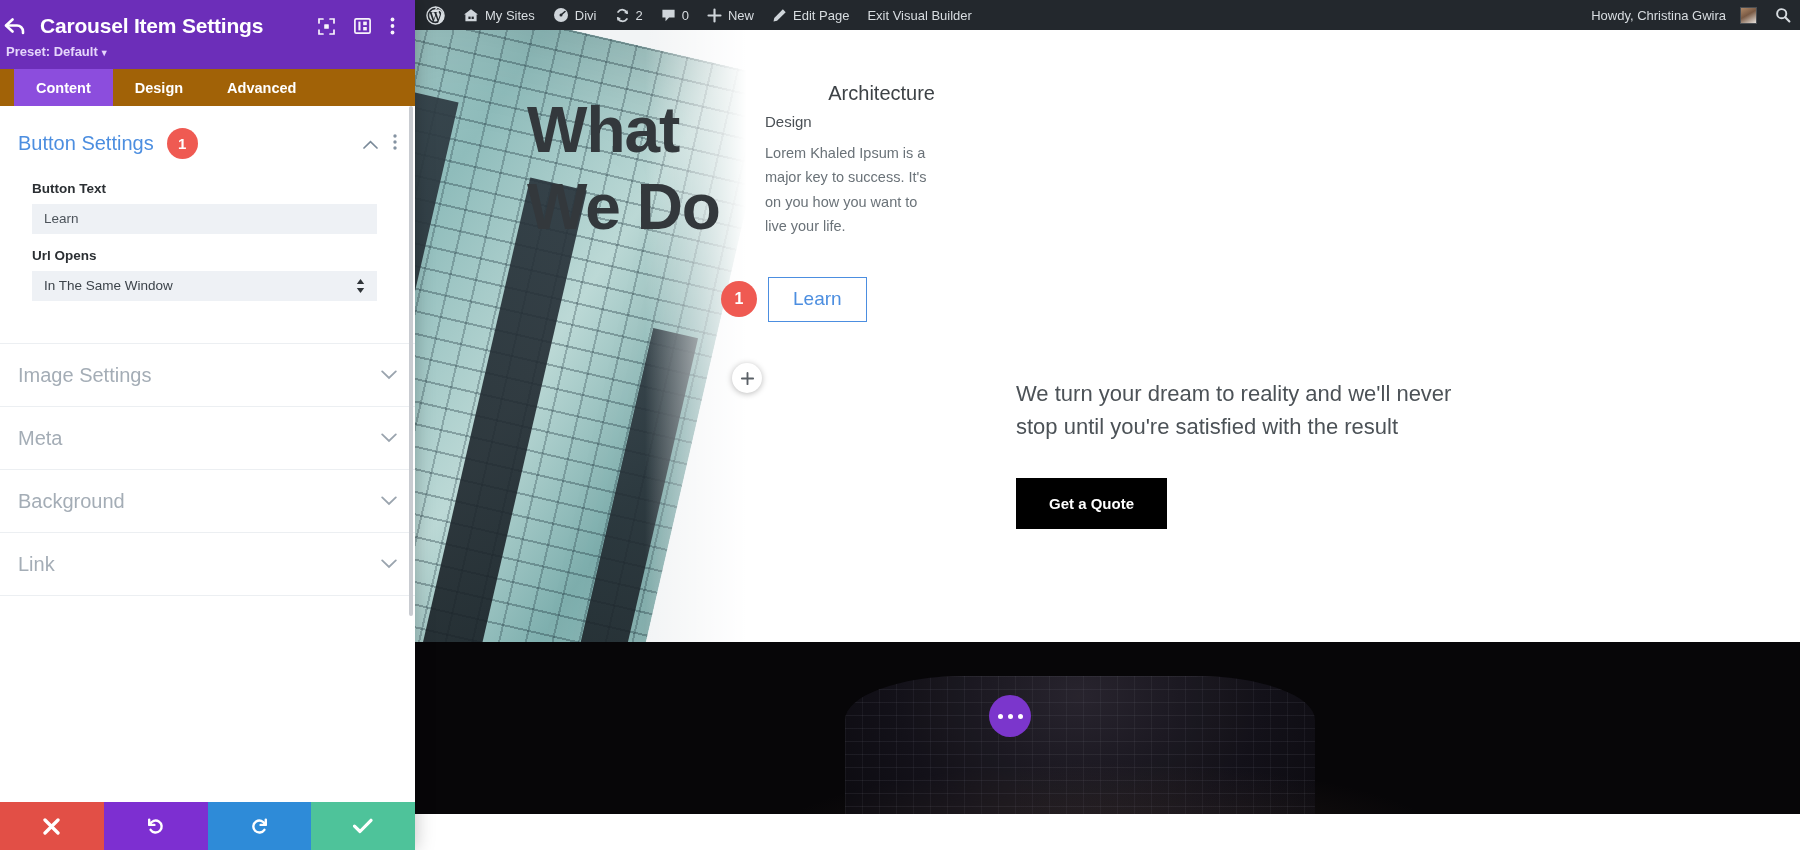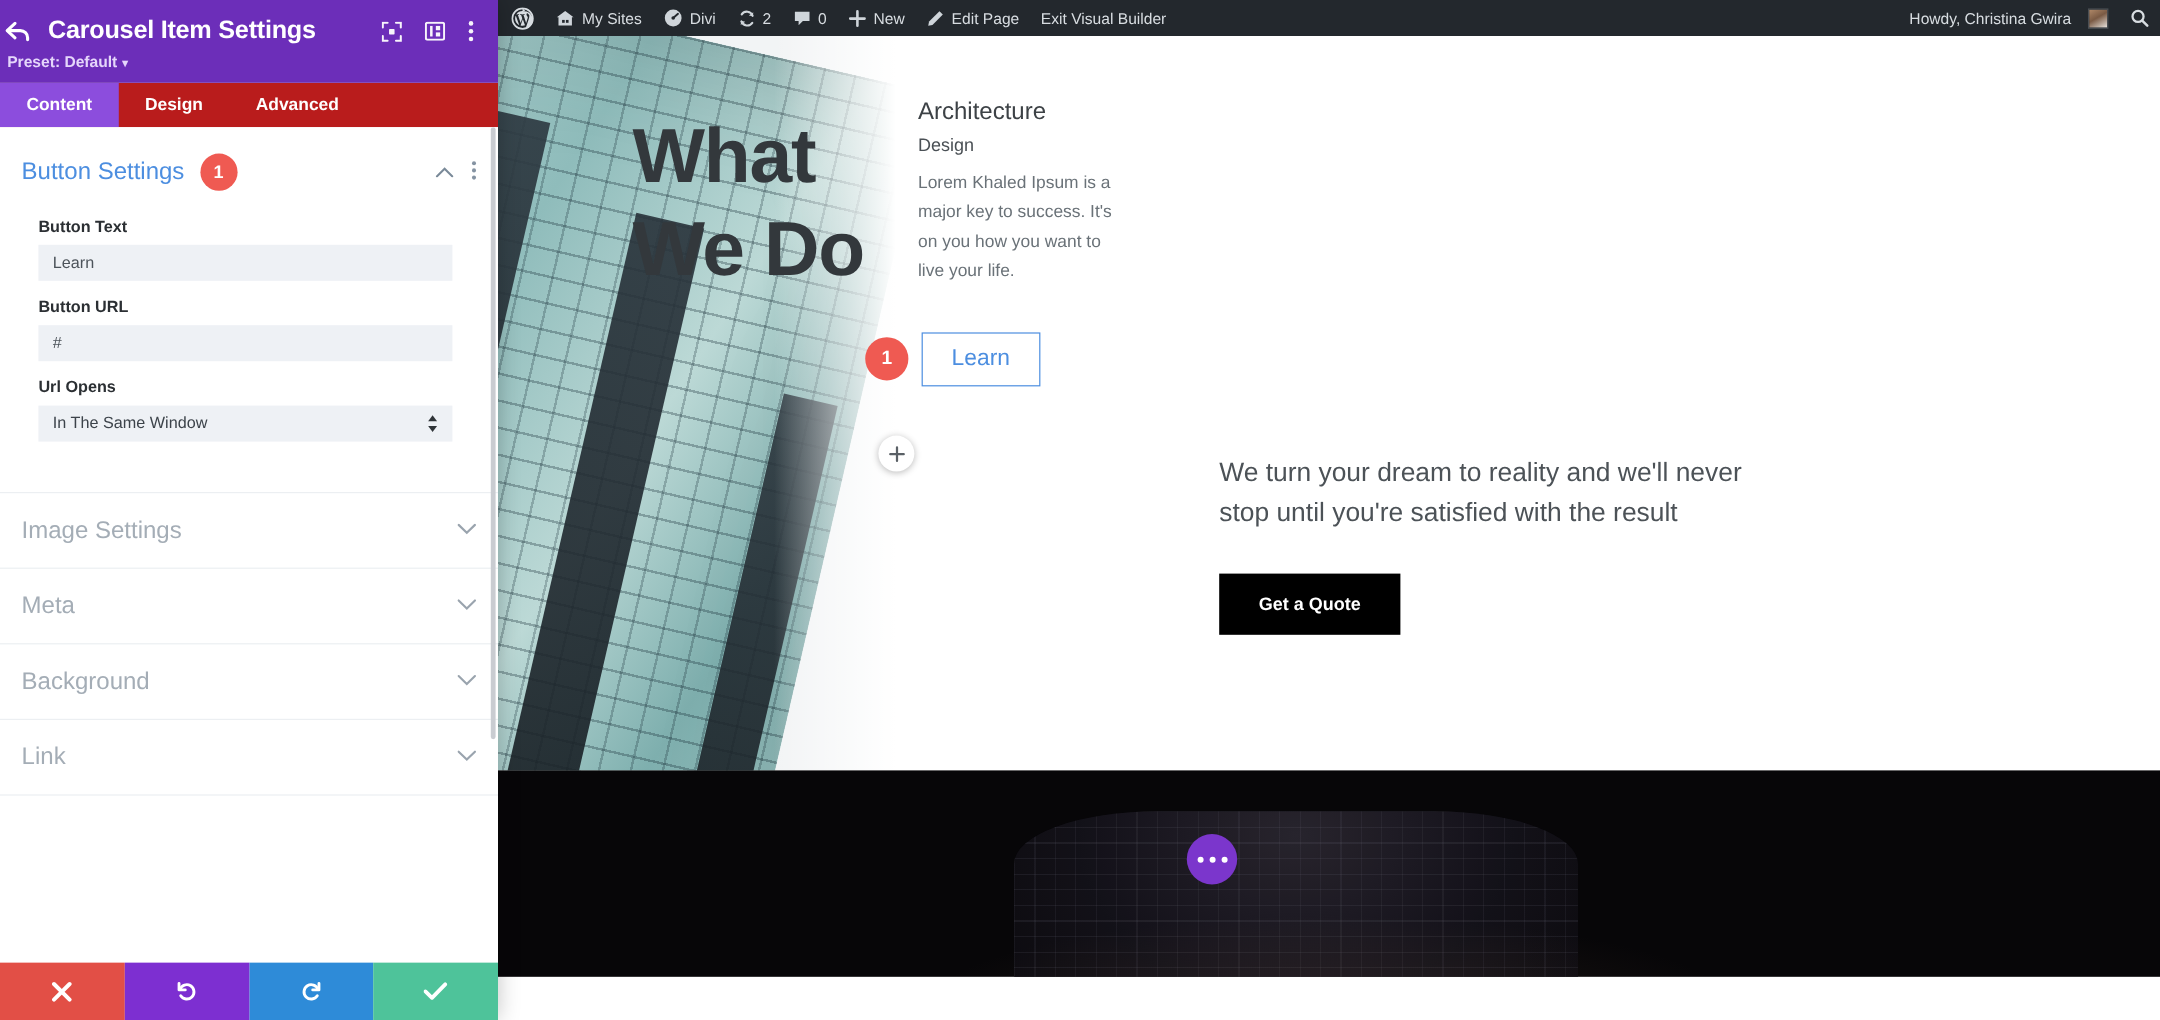--- a/index.html
+++ b/index.html
@@ -38,21 +38,21 @@
   }
   .header-icons { display: flex; align-items: center; gap: 19px; margin-right: 2px; }
   .hicon { color: #ffffff; opacity: 0.95; cursor: pointer; display:flex; align-items:center; }
   .preset-line {
     color: #e5d6fb; font-size: 13px; font-weight: bold;
     margin-top: 6px; margin-left: 2px; cursor: pointer;
   }
   .preset-line .caret { font-size: 9px; margin-left: 2px; }
 
   .panel-tabs {
-    display: flex; background: #b91c1c; height: 37px;
+    display: flex; background: #a16207; height: 37px; padding-left: 14px;
   }
   .panel-tab {
     flex: 0 0 auto; padding: 0 22px;
     display: flex; align-items: center; justify-content: center;
     color: #ffffff; font-size: 14.5px; font-weight: bold;
     cursor: pointer; height: 37px;
   }
   .panel-tab.active { background: #8c4ddd; }
 
   .panel-body {
@@ -216,21 +216,21 @@
     font-size: 64px; line-height: 1.2; font-weight: bold;
     color: #33383c; letter-spacing: -1px;
     white-space: pre-line; z-index: 5;
     font-family: "Liberation Sans", sans-serif;
   }
 
   
   .feature {
     position: absolute; left: 350px; top: 50px; width: 170px; z-index: 6;
   }
-  .feature-title { font-size: 20px; color: #3d4246; font-weight: normal; line-height: 1.3; }
+  .feature-title { font-size: 20px; color: #3d4246; font-weight: normal; line-height: 1.3; text-align: right; }
   .feature-sub { font-size: 15px; color: #4a5055; margin-top: 7px; }
   .feature-text {
     font-size: 14.5px; color: #6a7278; line-height: 1.68; margin-top: 11px;
   }
   .learn-wrap { position: absolute; left: 306px; top: 247px; display: flex; align-items: center; z-index: 7; }
   .learn-badge {
     width: 36px; height: 36px; border-radius: 50%;
     background: #ef5a52; color: #fff; font-weight: bold; font-size: 16px;
     display: flex; align-items: center; justify-content: center;
     margin-right: 11px;
@@ -374,24 +374,20 @@
               </svg>
             </span>
           </span>
         </div>
 
         <div class="field">
           <div class="field-label">Button Text</div>
           <input class="field-input" value="Learn" style="">
         </div>
 
-        <div class="field">
-          <div class="field-label">Button URL</div>
-          <input class="field-input" value="#" style="">
-        </div>
 
         <div class="field">
           <div class="field-label">Url Opens</div>
           <div class="field-select-wrap">
             <div class="field-select">In The Same Window</div>
             <span class="select-arrows">
               <svg width="9" height="15" viewBox="0 0 9 15">
                   <path d="M4.5 0.5 L8.2 5.6 H0.8 Z" fill="#2f3438"></path>
                   <path d="M4.5 14.5 L0.8 9.4 H8.2 Z" fill="#2f3438"></path>
                 </svg>

